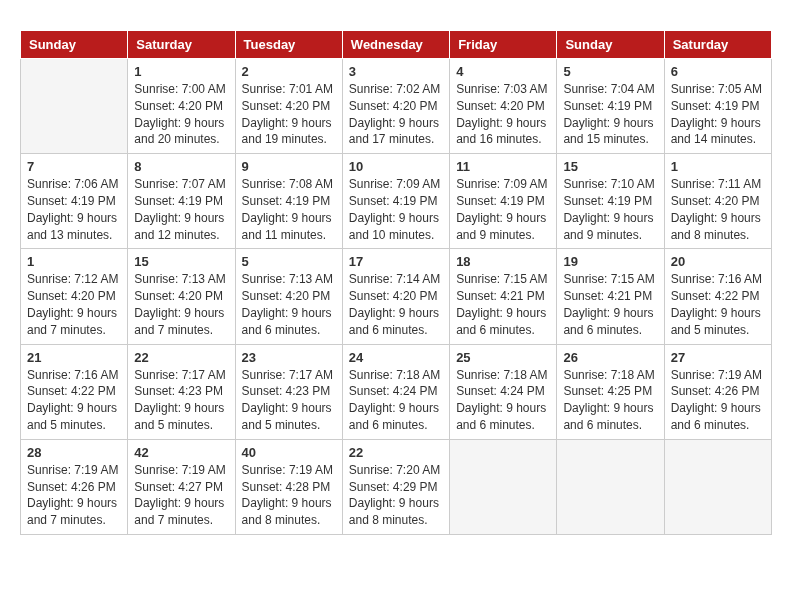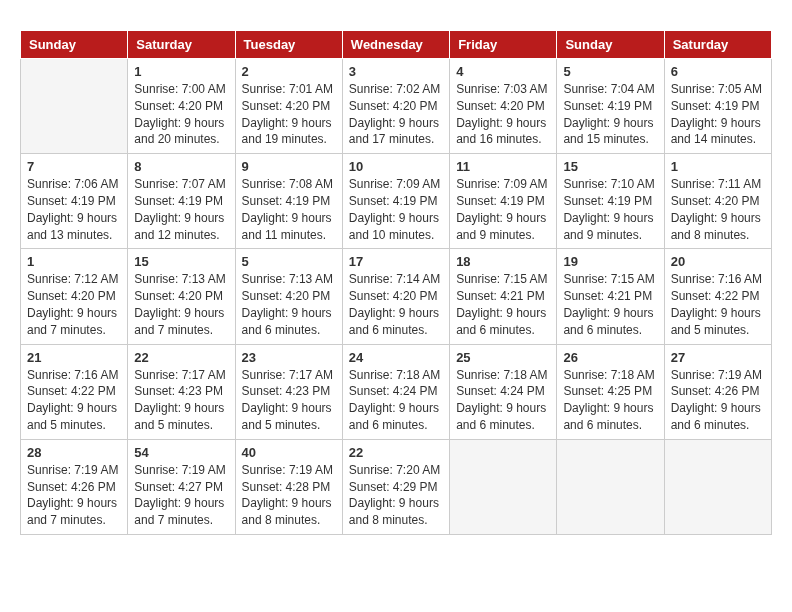--- a/index.html
+++ b/index.html
@@ -225,21 +225,21 @@
           <span class="day-num">27</span>
           <div class="cell-text">Sunrise: 7:19 AM<br>Sunset: 4:26 PM<br>Daylight: 9 hours and 6 minutes.</div>
         </td>
       </tr>
       <tr>
         <td>
           <span class="day-num">28</span>
           <div class="cell-text">Sunrise: 7:19 AM<br>Sunset: 4:26 PM<br>Daylight: 9 hours and 7 minutes.</div>
         </td>
         <td>
-          <span class="day-num">54</span>
+          <span class="day-num">42</span>
           <div class="cell-text">Sunrise: 7:19 AM<br>Sunset: 4:27 PM<br>Daylight: 9 hours and 7 minutes.</div>
         </td>
         <td>
           <span class="day-num">40</span>
           <div class="cell-text">Sunrise: 7:19 AM<br>Sunset: 4:28 PM<br>Daylight: 9 hours and 8 minutes.</div>
         </td>
         <td>
           <span class="day-num">22</span>
           <div class="cell-text">Sunrise: 7:20 AM<br>Sunset: 4:29 PM<br>Daylight: 9 hours and 8 minutes.</div>
         </td>

